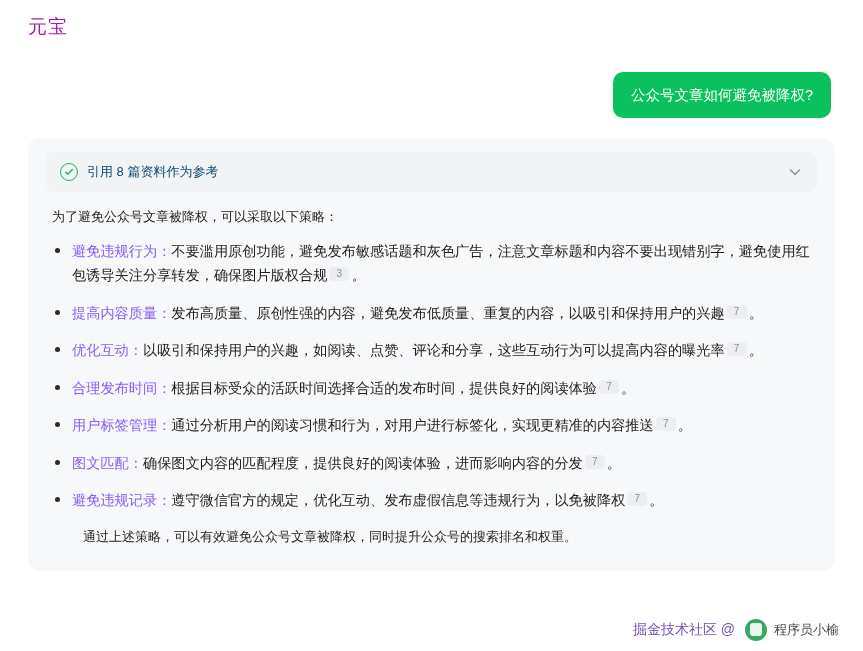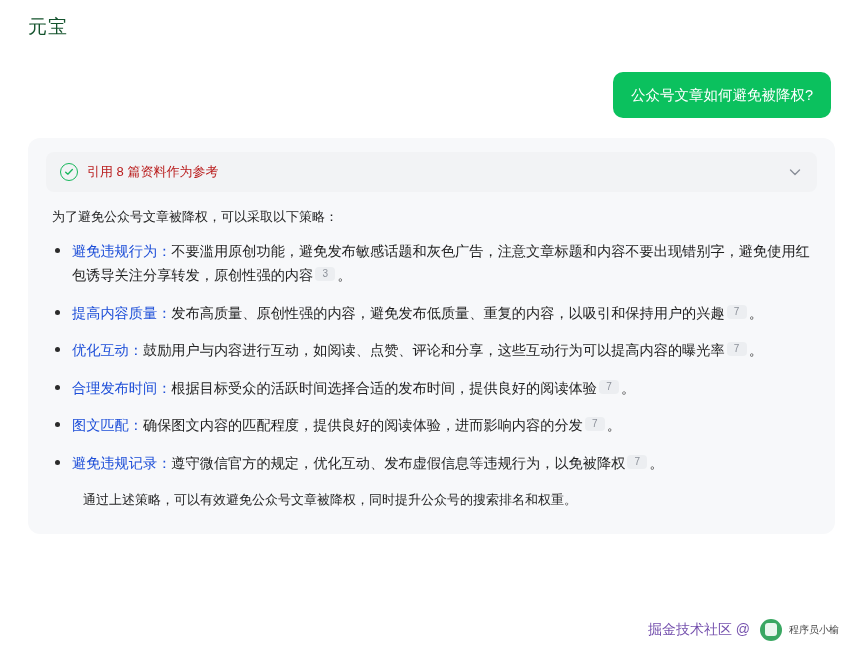--- a/index.html
+++ b/index.html
@@ -13,21 +13,21 @@
     font-family: "Liberation Sans", sans-serif;
     color: #1a1a1a;
     overflow: hidden;
     position: relative;
   }
   .app-title {
     position: absolute;
     left: 28px;
     top: 14px;
     font-size: 19px;
-    color: #14532d;
+    color: #a21caf;
     letter-spacing: 1px;
   }
   .chat-area {
     position: absolute;
     left: 0;
     top: 56px;
     width: 863px;
     height: 595px;
   }
   .user-row {
@@ -69,21 +69,21 @@
     border: 1.5px solid #18b75c;
     display: inline-flex;
     align-items: center;
     justify-content: center;
     margin-right: 9px;
     flex: 0 0 auto;
   }
   .check-icon svg { display:block; }
   .ref-text {
     font-size: 13px;
-    color: #b91c1c;
+    color: #0c4a6e;
     flex: 1 1 auto;
   }
   .chevron {
     width: 16px;
     height: 16px;
     color: #8a8f99;
     flex: 0 0 auto;
   }
   .chevron svg { display: block; }
   .intro, .outro {
@@ -109,21 +109,21 @@
   ul.points > li:before {
     content: "";
     position: absolute;
     left: 9px;
     top: 9px;
     width: 5px;
     height: 5px;
     border-radius: 50%;
     background: #2b2b2b;
   }
-  .pt-title { color: #1d4ed8; }
+  .pt-title { color: #8b5cf6; }
   .cite {
     display: inline-block;
     background: #eceef1;
     color: #8b9099;
     font-size: 10px;
     line-height: 14px;
     min-width: 14px;
     height: 14px;
     text-align: center;
     border-radius: 4px;
@@ -157,21 +157,21 @@
     position: relative;
   }
   .wm-avatar:after {
     content: "";
     position: absolute;
     left: 5px; top: 4px;
     width: 12px; height: 13px;
     border-radius: 3px;
     background: #e8f6ec;
   }
-  .wm-name { font-size: 10px; color: #2f2f2f; }
+  .wm-name { font-size: 13px; color: #2f2f2f; }
 </style>
 </head>
 <body>
 
 <div class="app-title">元宝</div>
 
 <div class="chat-area">
 
   <div class="user-row">
     <div class="user-bubble">公众号文章如何避免被降权?</div>
@@ -190,30 +190,33 @@
         <svg width="16" height="16" viewBox="0 0 16 16">
             <path d="M3.5 6 L8 10.5 L12.5 6" fill="none" stroke="#8a8f99" stroke-width="1.4" stroke-linecap="round" stroke-linejoin="round"></path>
           </svg>
       </span>
     </div>
 
     <div class="intro">为了避免公众号文章被降权，可以采取以下策略：</div>
 
     <ul class="points">
       <li>
-        <span class="pt-title">避免违规行为：</span><span>不要滥用原创功能，避免发布敏感话题和灰色广告，注意文章标题和内容不要出现错别字，避免使用红包诱导关注分享转发，原创性强的内容</span><span class="cite">3</span><span>。</span>
+        <span class="pt-title">避免违规行为：</span><span>不要滥用原创功能，避免发布敏感话题和灰色广告，注意文章标题和内容不要出现错别字，避免使用红包诱导关注分享转发，确保图片版权合规</span><span class="cite">3</span><span>。</span>
       </li>
       <li>
         <span class="pt-title">提高内容质量：</span><span>发布高质量、原创性强的内容，避免发布低质量、重复的内容，以吸引和保持用户的兴趣</span><span class="cite">7</span><span>。</span>
       </li>
       <li>
-        <span class="pt-title">优化互动：</span><span>鼓励用户与内容进行互动，如阅读、点赞、评论和分享，这些互动行为可以提高内容的曝光率</span><span class="cite">7</span><span>。</span>
+        <span class="pt-title">优化互动：</span><span>以吸引和保持用户的兴趣，如阅读、点赞、评论和分享，这些互动行为可以提高内容的曝光率</span><span class="cite">7</span><span>。</span>
       </li>
       <li>
         <span class="pt-title">合理发布时间：</span><span>根据目标受众的活跃时间选择合适的发布时间，提供良好的阅读体验</span><span class="cite">7</span><span>。</span>
+      </li>
+      <li>
+        <span class="pt-title">用户标签管理：</span><span>通过分析用户的阅读习惯和行为，对用户进行标签化，实现更精准的内容推送</span><span class="cite">7</span><span>。</span>
       </li>
       <li>
         <span class="pt-title">图文匹配：</span><span>确保图文内容的匹配程度，提供良好的阅读体验，进而影响内容的分发</span><span class="cite">7</span><span>。</span>
       </li>
       <li>
         <span class="pt-title">避免违规记录：</span><span>遵守微信官方的规定，优化互动、发布虚假信息等违规行为，以免被降权</span><span class="cite">7</span><span>。</span>
       </li>
     </ul>
 
     <div class="outro">通过上述策略，可以有效避免公众号文章被降权，同时提升公众号的搜索排名和权重。</div>

